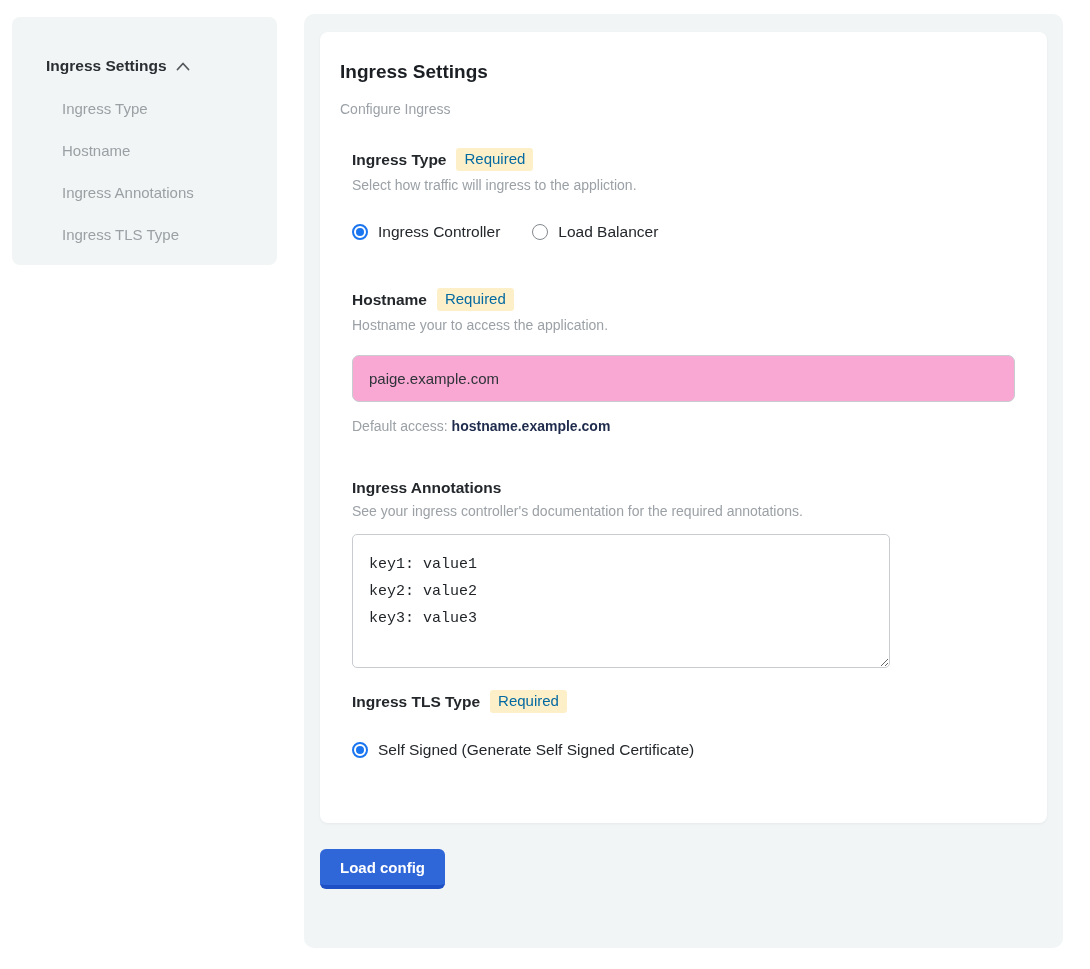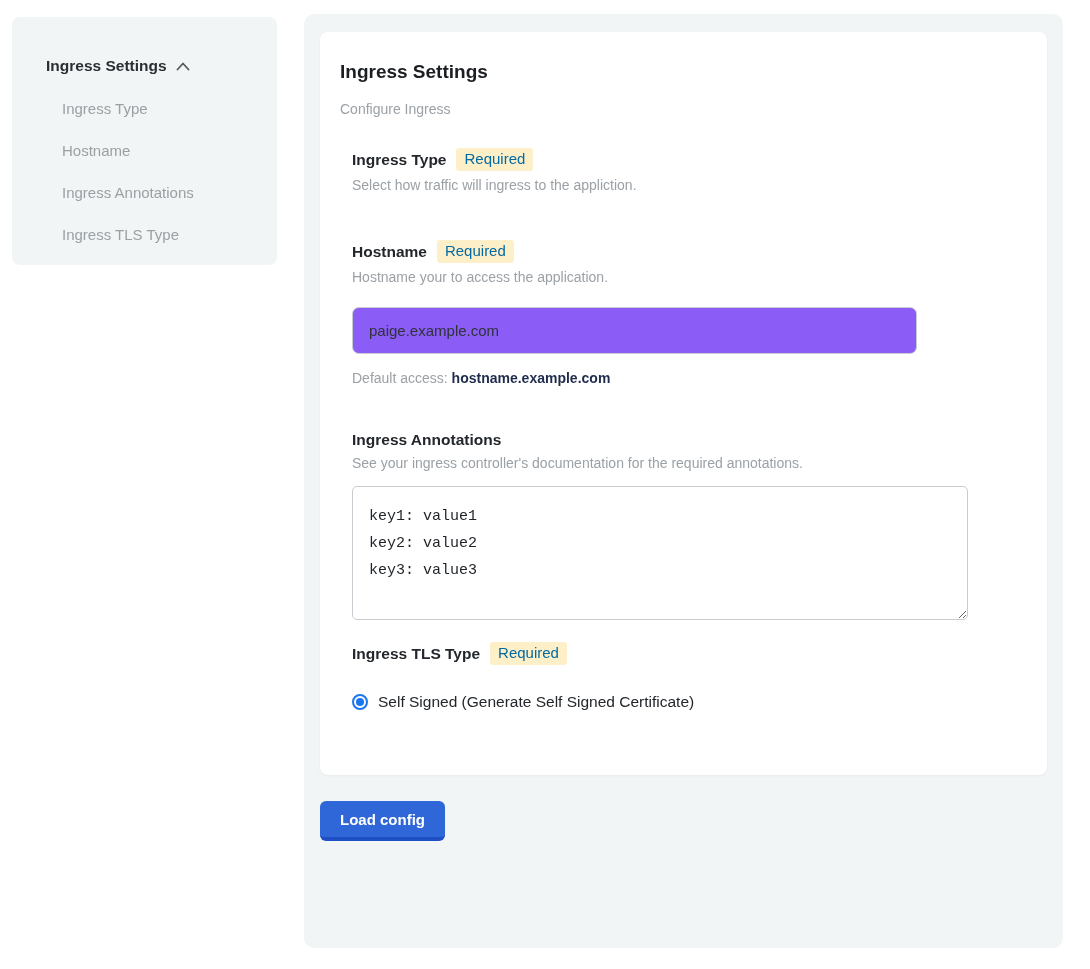--- a/index.html
+++ b/index.html
@@ -90,37 +90,37 @@
     content: "";
     width: 8px; height: 8px; border-radius: 50%;
     background: #1a75f0;
   }
   .radio-label { font-size: 15.5px; color: #23272b; }
   .radio-stack { margin-top: 28px; display: flex; flex-direction: row; gap: 22px; }
 
   
   .text-input {
     margin-top: 22px;
-    width: 565px; height: 47px;
+    width: 663px; height: 47px;
     border: 1px solid #c8ccd0;
     border-radius: 7px;
     padding: 0 16px;
     font-family: "Liberation Sans", sans-serif;
     font-size: 15px;
     color: #2e3338;
-    background: #8b5cf6;
+    background: #f9a8d4;
     outline: none;
     display: block;
   }
   .default-value-line { margin-top: 16px; font-size: 14px; color: #9ba1a6; }
   .default-value-line b { color: #1f2b4d; font-weight: bold; }
 
   .annotations-textarea {
     margin-top: 15px;
-    width: 616px; height: 134px;
+    width: 538px; height: 134px;
     border: 1px solid #c8ccd0;
     border-radius: 5px;
     padding: 16px 16px;
     font-family: "Liberation Mono", "DejaVu Sans Mono", monospace;
     font-size: 15px;
     line-height: 27px;
     color: #1f2327;
     background: #ffffff;
     outline: none;
     resize: both;
@@ -168,20 +168,30 @@
   <section class="card">
     <h1 class="card-title">Ingress Settings</h1>
     <p class="card-subtitle">Configure Ingress</p>
 
     <div class="section mt-ingress-type">
       <div class="section-label-row">
         <span class="section-label">Ingress Type</span>
         <span class="required-badge">Required</span>
       </div>
       <p class="help-text">Select how traffic will ingress to the appliction.</p>
+      <div class="radio-row-horizontal">
+        <div class="radio-option">
+          <span class="radio-circle selected"></span>
+          <span class="radio-label">Ingress Controller</span>
+        </div>
+        <div class="radio-option">
+          <span class="radio-circle"></span>
+          <span class="radio-label">Load Balancer</span>
+        </div>
+      </div>
     </div>
 
     <div class="section mt-hostname">
       <div class="section-label-row">
         <span class="section-label">Hostname</span>
         <span class="required-badge">Required</span>
       </div>
       <p class="help-text">Hostname your to access the application.</p>
       <input class="text-input" type="text" value="paige.example.com" style="">
       <p class="default-value-line"><span>Default access:</span> <b>hostname.example.com</b></p>

